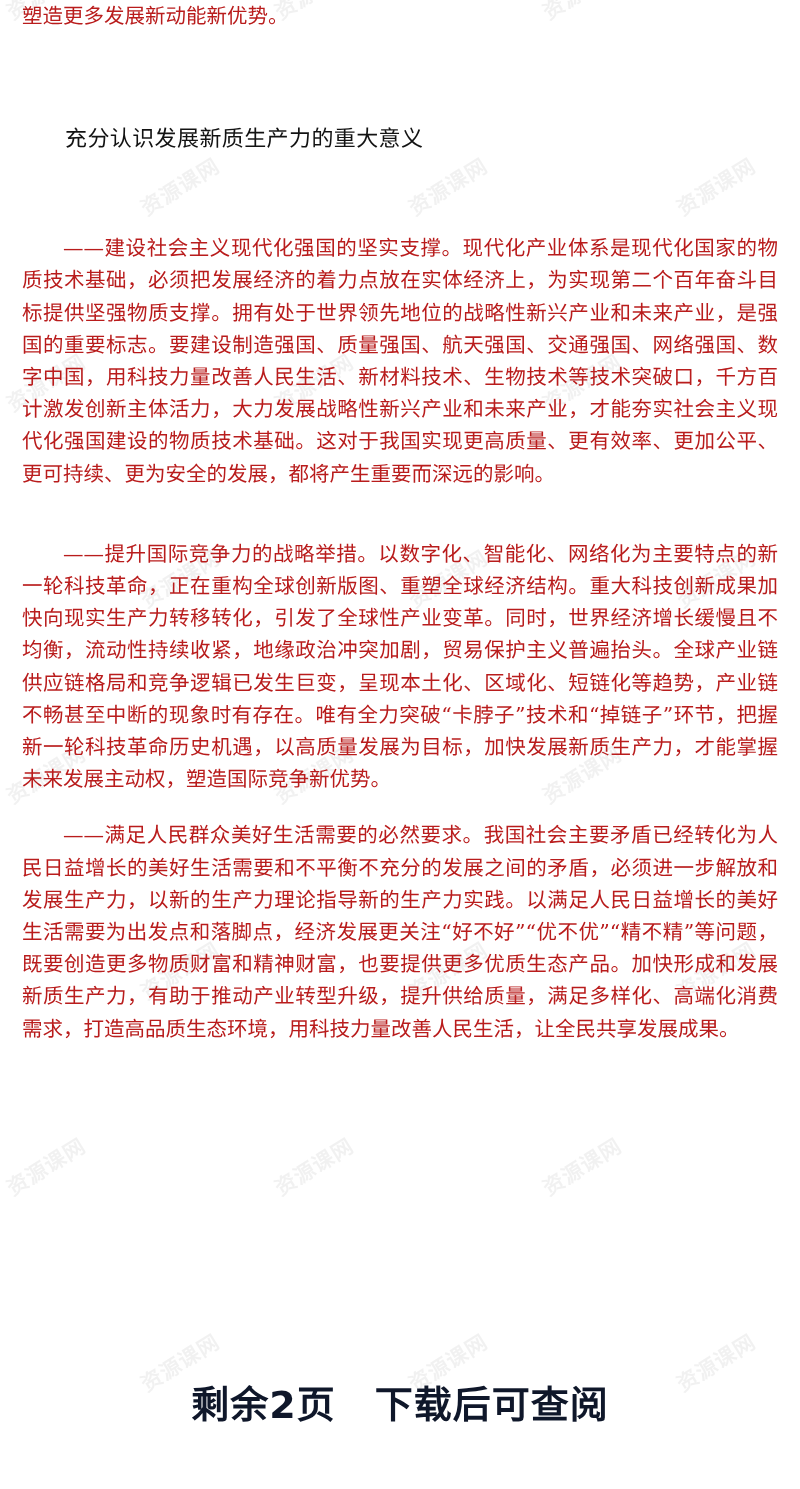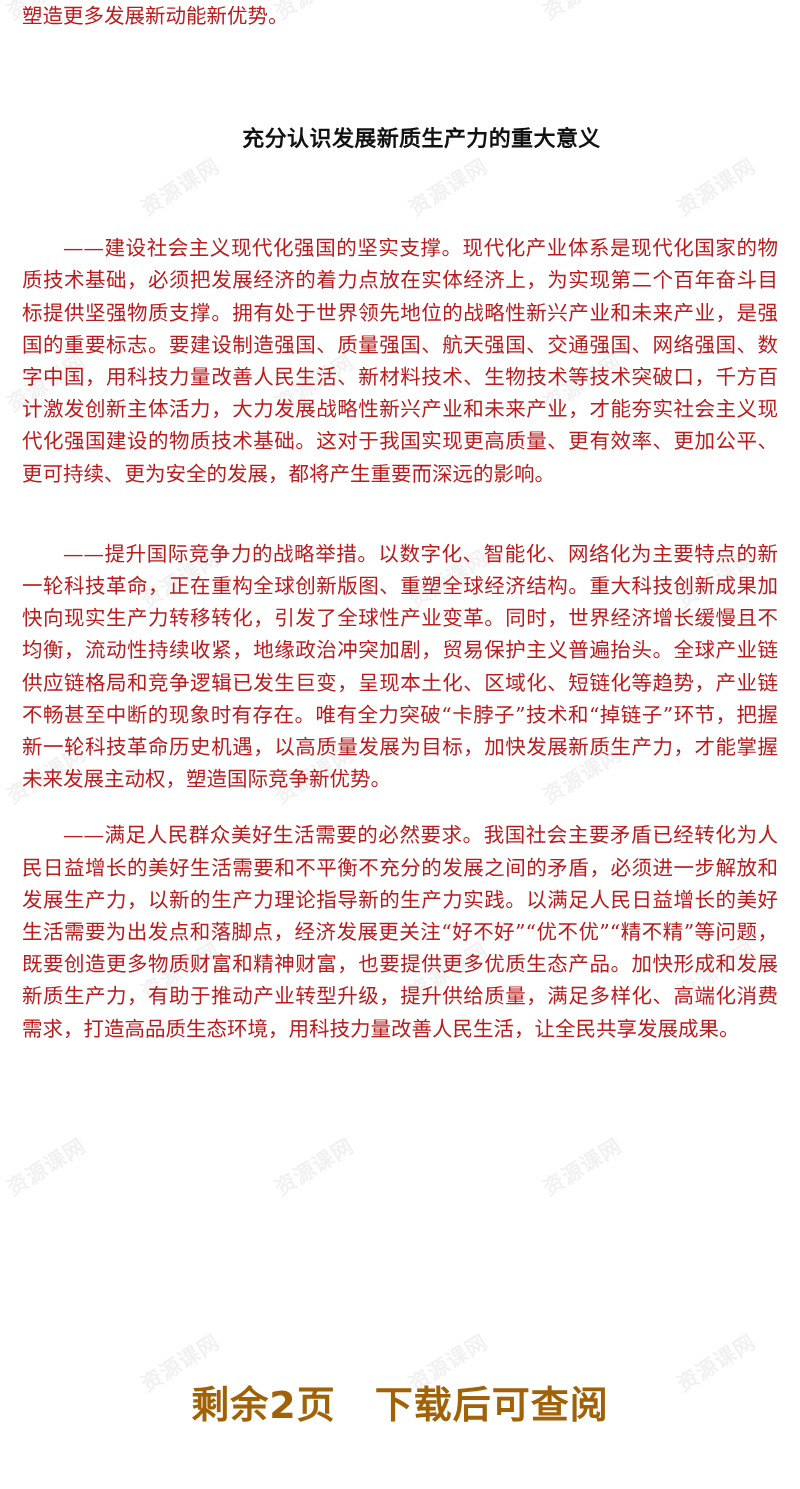--- a/index.html
+++ b/index.html
@@ -69,39 +69,38 @@
   .gap-l         { height: 34px; }
   .gap-m         { height: 28px; }
   .gap-s         { height: 24px; }
 
   .doc-heading {
     margin: 0;
     padding-left: 43px;
     color: #121212;
     font-size: 22px;
     line-height: 34px;
-    font-weight: 700;
+    font-weight: 400;
     letter-spacing: 0.4px;
     font-family: "DejaVu Sans", "Liberation Sans", sans-serif;
     text-indent: 0;
-    text-align: center;
   }
 
   
   #footer-overlay {
     position: absolute;
     left: 0;
     top: 1380px;
     width: 800px;
     text-align: center;
     z-index: 3;
   }
   #footer-overlay .footer-text {
     display: inline-block;
-    color: #a16207;
+    color: #0f172a;
     font-size: 38px;
     line-height: 50px;
     font-weight: 700;
     letter-spacing: 1px;
     font-family: "DejaVu Sans", "Liberation Sans", sans-serif;
     white-space: pre;
   }
 </style>
 </head>
 <body>

